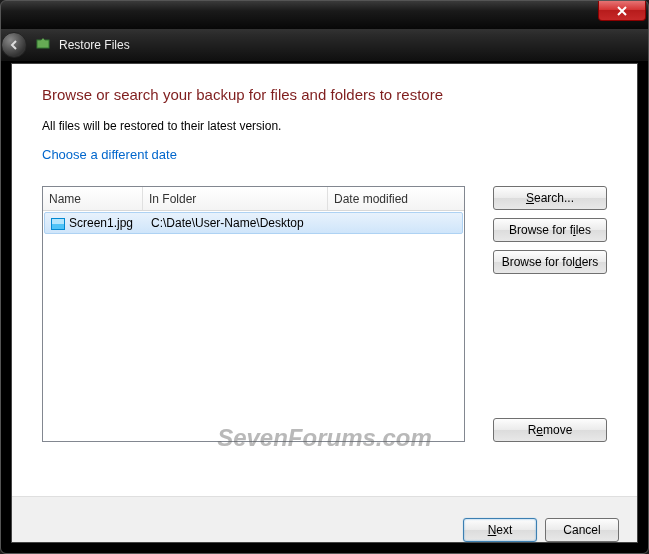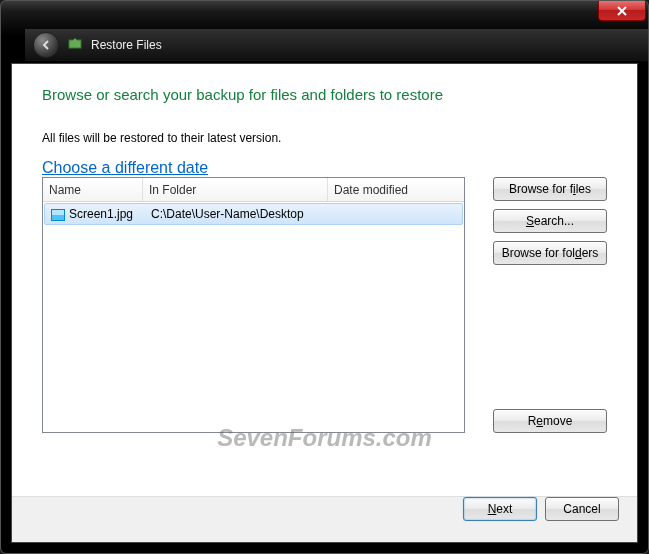--- a/index.html
+++ b/index.html
@@ -1,44 +1,44 @@
 <!DOCTYPE html>
 <html><head>
 <meta charset="utf-8">
 <style>
 * { box-sizing: border-box; margin: 0; padding: 0; }
 body { font-family: "Segoe UI", Tahoma, sans-serif; font-size: 12px; background: #222; width: 649px; height: 554px; overflow: hidden; }
 .window { width: 649px; height: 554px; background: linear-gradient(to bottom, #3a3a3a 0, #1a1a1a 10px, #000 35px, #000 100%); border: 1px solid #555; border-radius: 6px; box-shadow: 0 0 10px rgba(0,0,0,0.5); position: relative; }
 .titlebar { height: 28px; display: flex; justify-content: flex-end; padding-right: 2px; }
 .close-btn { width: 48px; height: 20px; background: linear-gradient(to bottom, #e57373 0%, #d32f2f 50%, #b71c1c 50%, #c62828 100%); border: 1px solid #8b0000; border-top: none; border-bottom-left-radius: 4px; border-bottom-right-radius: 4px; display: flex; align-items: center; justify-content: center; color: #fff; font-weight: bold; font-size: 10px; cursor: pointer; }
-.header-strip { height: 32px; background: linear-gradient(to bottom, rgba(80,80,80,0.6), rgba(20,20,20,0.8)); display: flex; align-items: center; padding-left: 8px; gap: 8px; border-bottom: 1px solid #111; margin-left: 24px; }
+.header-strip { height: 32px; background: linear-gradient(to bottom, rgba(80,80,80,0.6), rgba(20,20,20,0.8)); display: flex; align-items: center; padding-left: 0; gap: 8px; border-bottom: 1px solid #111; }
 .back-btn { width: 26px; height: 26px; border-radius: 50%; background: radial-gradient(circle at 35% 30%, #888, #333 70%); border: 1px solid #222; display: flex; align-items: center; justify-content: center; color: #ddd; cursor: pointer; }
 .header-icon { display: inline-block; }
 .header-title { color: #eee; font-size: 12px; }
 .content-area { position: absolute; top: 62px; left: 10px; right: 10px; bottom: 10px; background: #fff; border: 1px solid #444; }
 .inner-pad { padding: 22px 30px 0 30px; height: calc(100% - 46px); position: relative; }
-.main-heading { color: #15803d; font-size: 15px; font-weight: normal; margin-bottom: 28px; }
+.main-heading { color: #7f1d1d; font-size: 15px; font-weight: normal; margin-bottom: 16px; }
 .sub-text { font-size: 12px; color: #000; margin-bottom: 14px; }
-.link { color: #0066cc; text-decoration: underline; cursor: pointer; font-size: 16px; display: inline-block; }
-.main-row { display: flex; gap: 28px; }
+.link { color: #0066cc; cursor: pointer; font-size: 13px; display: inline-block; }
+.main-row { display: flex; gap: 28px; margin-top: 24px; }
 .listbox { flex: 1; border: 1px solid #828790; height: 256px; background: #fff; }
 .list-header { display: flex; background: linear-gradient(to bottom, #fff, #f4f4f4); border-bottom: 1px solid #d8d8d8; height: 24px; align-items: center; }
 .list-header .col { font-size: 12px; color: #333; padding: 0 6px; border-right: 1px solid #e0e0e0; height: 100%; display: flex; align-items: center; cursor: pointer; }
 .col-name { width: 100px; }
 .col-folder { width: 185px; }
 .col-date { flex: 1; border-right: none !important; }
 .list-row { display: flex; height: 22px; align-items: center; background: linear-gradient(to bottom, #e8f2fc, #cfe5fa); border: 1px solid #aed2f3; border-radius: 2px; margin: 1px; font-size: 12px; cursor: pointer; }
 .list-row .cell { padding: 0 6px; overflow: hidden; white-space: nowrap; text-overflow: ellipsis; }
 .file-icon { display: inline-block; width: 14px; height: 12px; background: linear-gradient(to bottom, #b3e5fc 50%, #4fc3f7 50%); border: 1px solid #0288d1; margin-right: 4px; vertical-align: middle; }
 .btn-col { width: 114px; display: flex; flex-direction: column; }
 .win-btn { height: 24px; background: linear-gradient(to bottom, #fdfdfd 0%, #ebebeb 49%, #dcdcdc 50%, #e8e8e8 100%); border: 1px solid #707070; border-radius: 3px; font-size: 12px; font-family: inherit; cursor: pointer; margin-bottom: 8px; text-decoration: none; color: #000; }
 .win-btn u { text-decoration: underline; }
 .btn-col .spacer { flex: 1; }
 .btn-col .win-btn:last-child { margin-bottom: 0; }
-.footer { position: absolute; bottom: 0; left: 0; right: 0; height: 46px; background: #f0f0f0; border-top: 1px solid #dfdfdf; display: flex; justify-content: flex-end; align-items: flex-start; padding-right: 18px; gap: 8px; }
+.footer { position: absolute; bottom: 0; left: 0; right: 0; height: 46px; background: #f0f0f0; border-top: 1px solid #dfdfdf; display: flex; justify-content: flex-end; align-items: flex-end; padding-right: 18px; gap: 8px; }
 .footer .win-btn { width: 74px; margin-bottom: 0; }
 .footer .primary { border: 1px solid #3c7fb1; box-shadow: 0 0 2px #6badde inset, 0 0 1px #6badde; }
 .watermark { position: absolute; left: 50%; top: 360px; transform: translateX(-50%); font-size: 24px; font-weight: bold; font-style: italic; color: rgba(100,100,100,0.45); pointer-events: none; font-family: Verdana, sans-serif; white-space: nowrap; }
 </style>
 </head>
 <body>
 
 <div class="window">
   <div class="titlebar">
     <div class="close-btn">
@@ -74,22 +74,22 @@
             <div class="col col-name">Name</div>
             <div class="col col-folder">In Folder</div>
             <div class="col col-date">Date modified</div>
           </div>
           <div class="list-row">
             <div class="cell col-name"><span class="file-icon"></span><span>Screen1.jpg</span></div>
             <div class="cell col-folder">C:\Date\User-Name\Desktop</div>
           </div>
         </div>
         <div class="btn-col">
+          <button class="win-btn"><u>S</u><span>earch...</span></button>
           <button class="win-btn">Browse for f<u>i</u>les</button>
-          <button class="win-btn"><u>S</u><span>earch...</span></button>
           <button class="win-btn">Browse for fol<u>d</u>ers</button>
           <div class="spacer"></div>
           <button class="win-btn">R<u>e</u>move</button>
         </div>
       </div>
     </div>
 
     <div class="watermark">SevenForums.com</div>
 
     <div class="footer">

